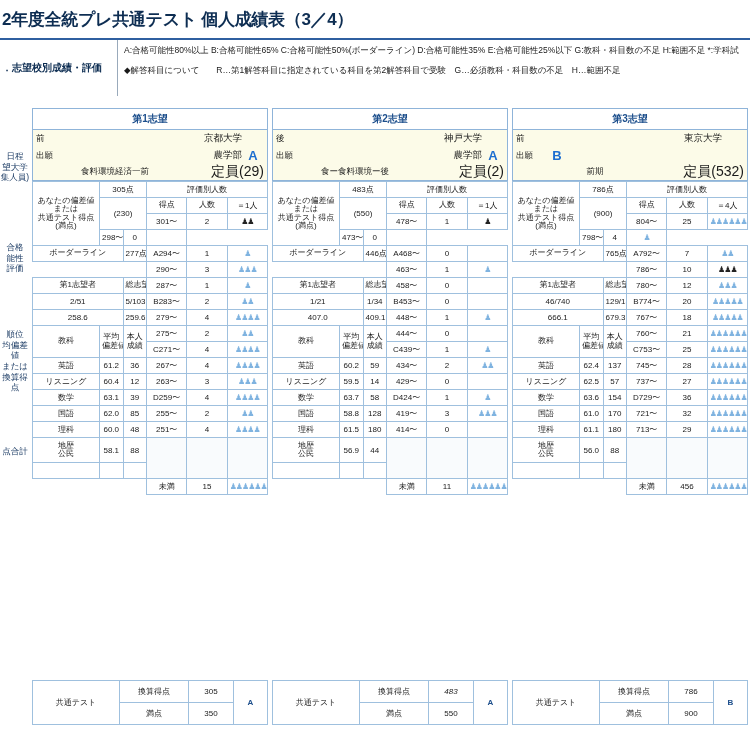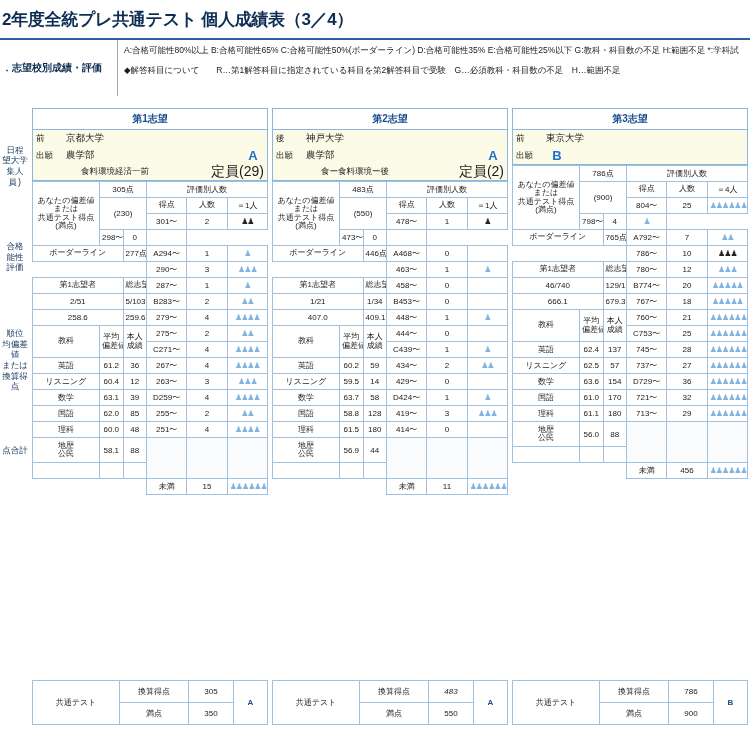--- a/index.html
+++ b/index.html
@@ -35,21 +35,21 @@
   .legend-right{
     flex:1;padding:4px 2px 0 6px;box-sizing:border-box;
     line-height:1.5;
   }
   .legend-line{font-size:8.5px;white-space:nowrap;overflow:hidden;}
   .legend-line2{margin-top:7px;font-size:8.5px;white-space:nowrap;overflow:hidden;}
 
   
   .leftcol{
     position:absolute;left:0;top:108px;width:30px;
-    font-size:8.5px;color:#1a3a63;font-family:Liberation Mono, monospace;
+    font-size:8.5px;color:#1a3a63;
   }
   .leftcol div{
     display:flex;align-items:center;justify-content:center;
     text-align:center;line-height:1.25;box-sizing:border-box;
   }
   .lc-blank{height:16px;}
   .lc1{height:86px;}
   .lc2{height:96px;}
   .lc3{height:110px;}
   .lc4{height:230px;}
@@ -67,21 +67,21 @@
     background:#ffffff;
     display:flex;align-items:center;justify-content:center;
     font-size:10px;font-weight:bold;color:#1d4f8c;
   }
   .uni-box{
     border:1px solid #8fb4d9;background:#fcfbe8;
     box-sizing:border-box;
   }
   .uni-row{display:flex;align-items:center;height:17px;padding:0 3px;box-sizing:border-box;}
   .uni-row .lbl{width:30px;font-size:8.5px;}
-  .uni-row .val{flex:1;text-align:left;font-size:9.5px;}
+  .uni-row .val{flex:1;text-align:right;font-size:9.5px;}
   .uni-row .grade{width:22px;text-align:center;font-size:13px;font-weight:bold;color:#1d6fd0;}
   .uni-row2{display:flex;align-items:center;height:16px;padding:0 3px;box-sizing:border-box;}
   .uni-row2 .dept{flex:1;text-align:center;font-size:8.5px;}
   .uni-row2 .cap{width:70px;text-align:right;font-size:14px;}
 
   
   table.grid{border-collapse:collapse;width:236px;table-layout:fixed;}
   table.grid td{
     border:1px solid #9fc0de;padding:0 2px;height:15px;
     font-size:8px;text-align:center;vertical-align:middle;
@@ -453,20 +453,24 @@
       <div class="choice-head">第3志望</div>
       <div class="uni-box">
         <div class="uni-row">
           <span class="lbl">前</span>
           <span class="val">東京大学</span>
           <span class="grade"></span>
         </div>
         <div class="uni-row">
           <span class="lbl">出願</span>
           <span class="grade">B</span>
+        </div>
+        <div class="uni-row2">
+          <span class="dept">前期</span>
+          <span class="cap">定員(532)</span>
         </div>
       </div>
       <table class="grid">
         <tbody>
             <tr>
           <td class="lbl lab-multi" rowspan="4" style="width:62px;height:62px;">あなたの偏差値<br>または<br>共通テスト得点<br>(満点)</td>
           <td class="pt" colspan="2" style="width:42px;">786点</td>
           <td class="hdr" colspan="3">評価別人数</td>
         </tr>
         <tr>

